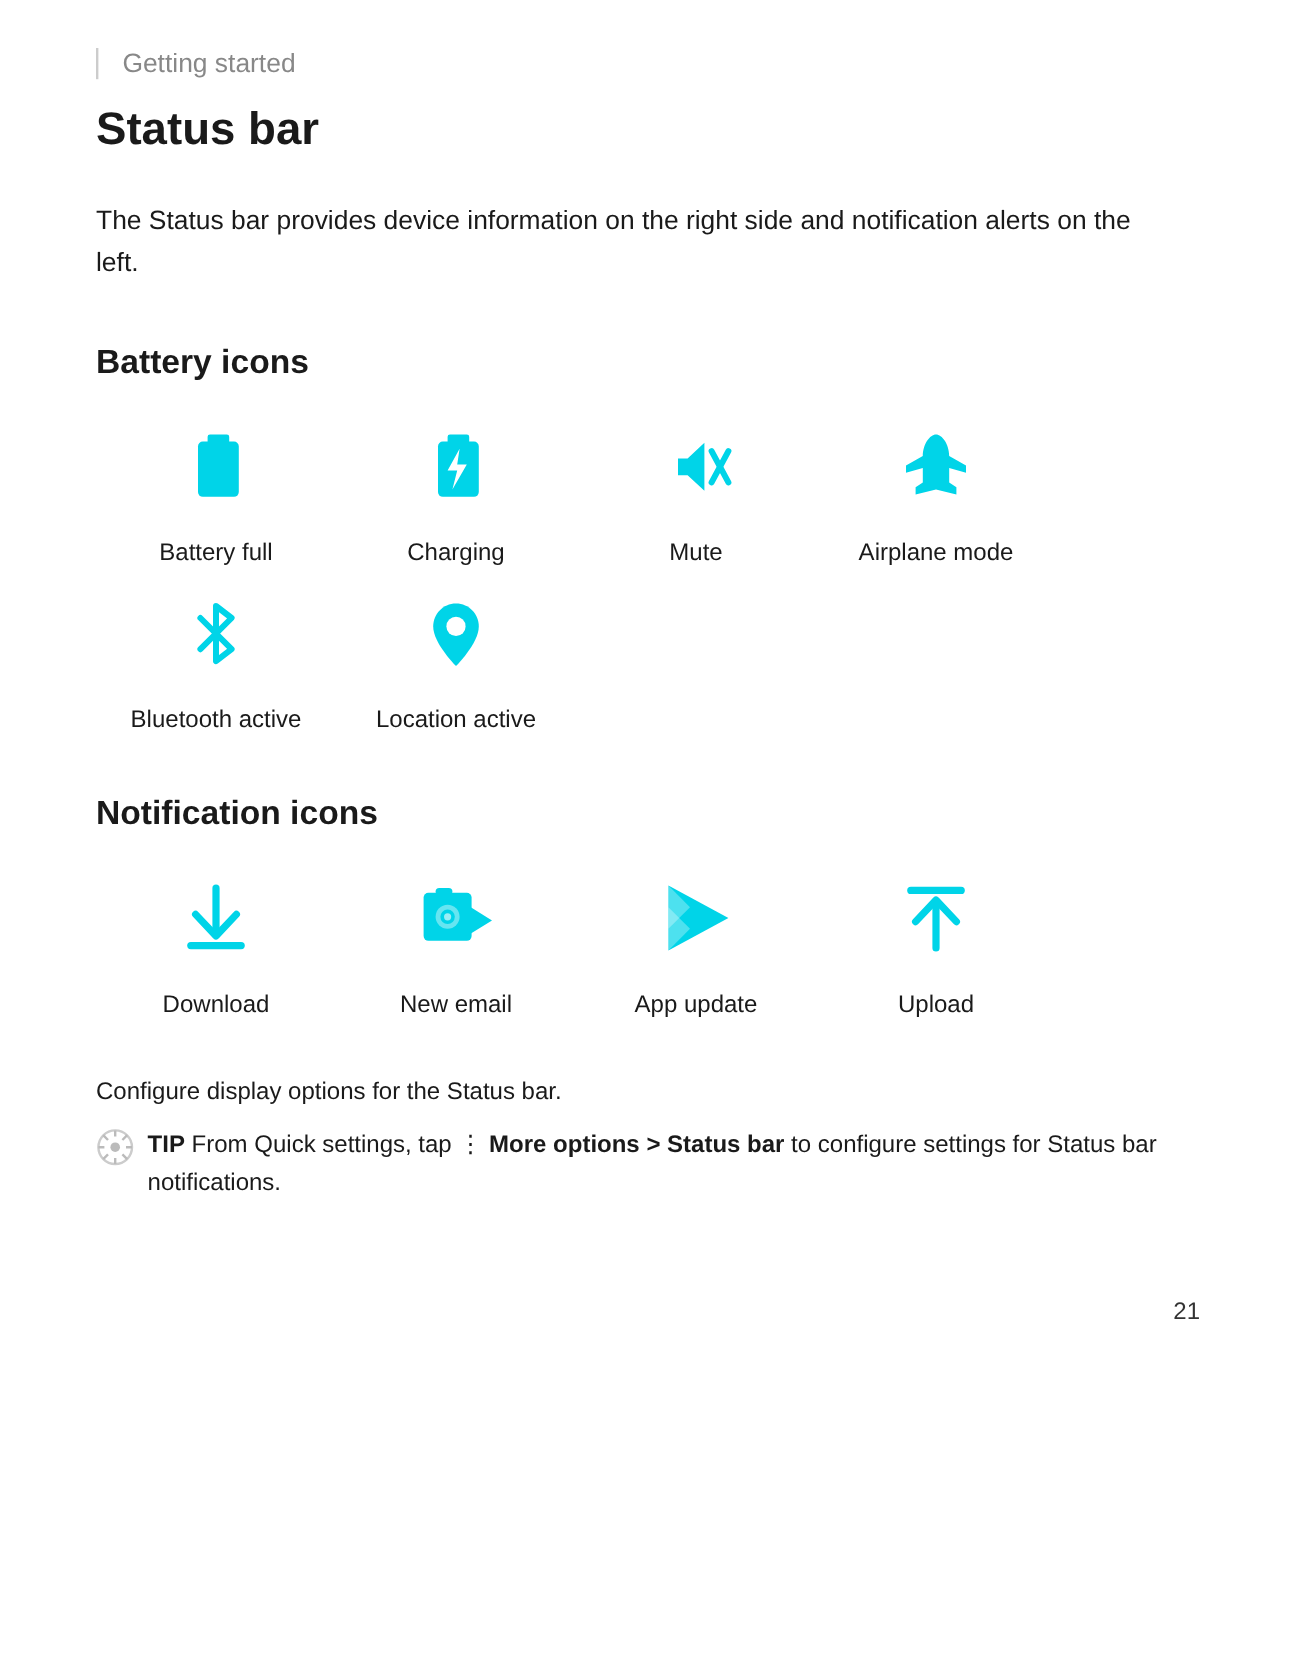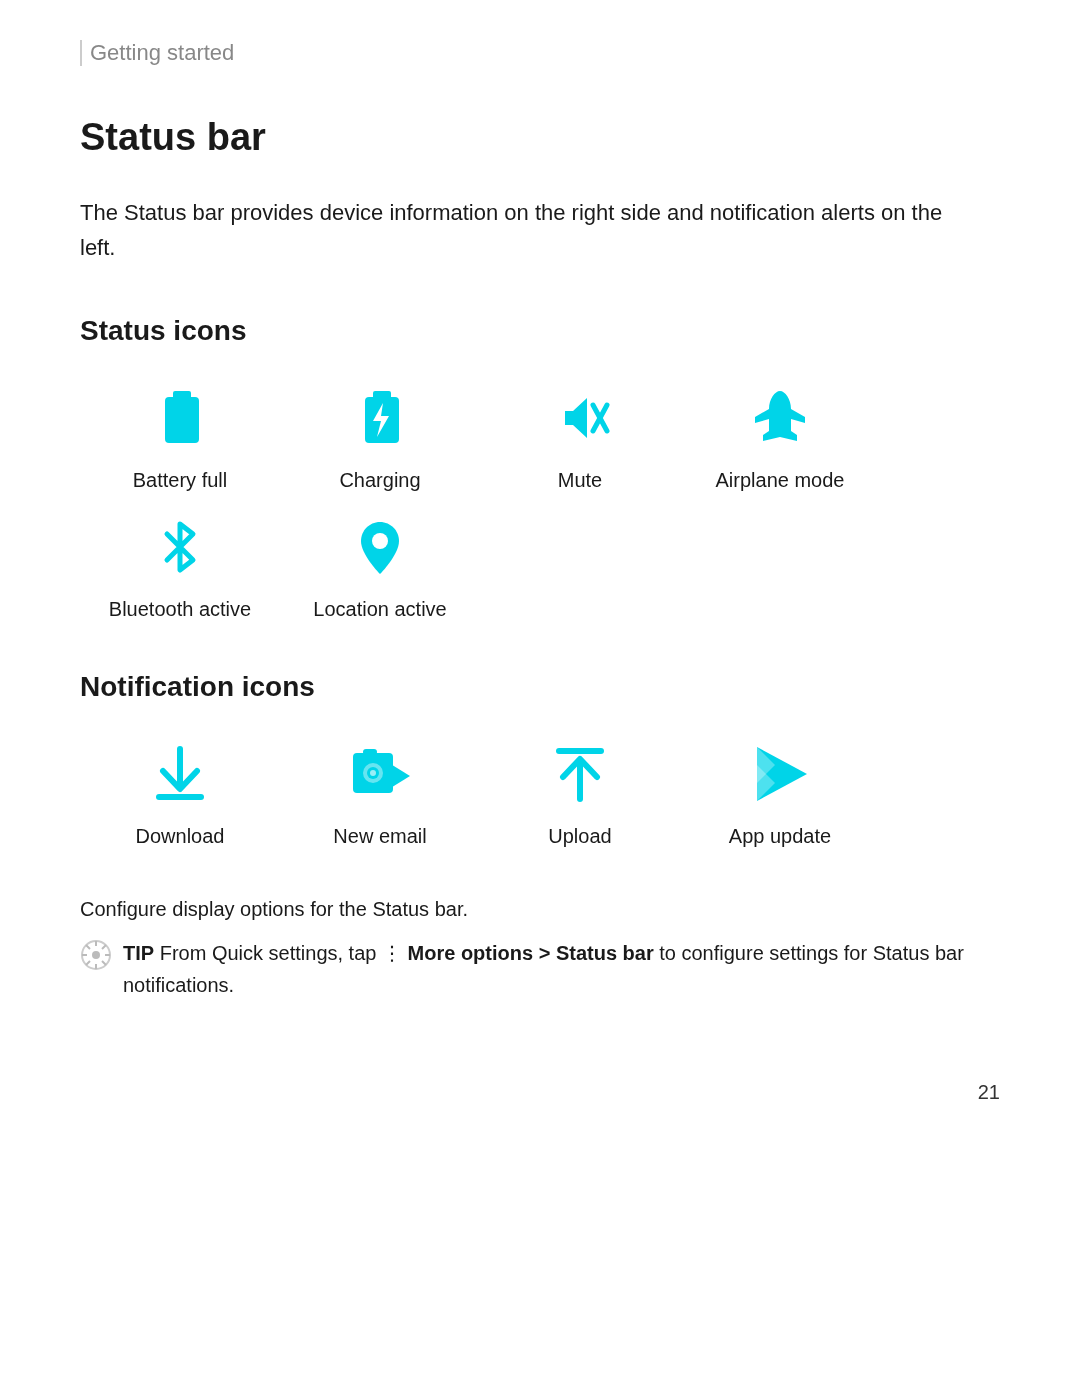--- a/index.html
+++ b/index.html
@@ -8,22 +8,22 @@
       font-family: 'Arial', sans-serif;
       width: 1080px;
       min-height: 1397px;
       padding: 40px 80px;
       color: #1a1a1a;
     }
     .breadcrumb {
       font-size: 22px;
       color: #888;
       border-left: 2px solid #ccc;
-      padding-left: 8px;
-      margin-bottom: 50px;
+      padding-left: 20px;
+      margin-bottom: 21px;
     }
     .page-title {
       font-size: 38px;
       font-weight: 700;
       margin-bottom: 36px;
     }
     .intro-text {
       font-size: 22px;
       line-height: 1.6;
       margin-bottom: 50px;
@@ -38,21 +38,21 @@
       display: flex;
       flex-wrap: wrap;
       gap: 20px 0;
       margin-bottom: 50px;
     }
     .icon-item {
       display: flex;
       flex-direction: column;
       align-items: center;
       width: 200px;
-      gap: 16px;
+      gap: 26px;
     }
     .icon-item svg {
       width: 70px;
       height: 70px;
     }
     .icon-label {
       font-size: 20px;
       text-align: center;
       color: #1a1a1a;
     }
@@ -87,21 +87,21 @@
   </style>
 </head>
 <body>
 
 <div class="breadcrumb">Getting started</div>
 
 <h1 class="page-title">Status bar</h1>
 
 <p class="intro-text">The Status bar provides device information on the right side and notification alerts on the left.</p>
 
-<h2 class="section-title">Status icons</h2>
+<h2 class="section-title">Battery icons</h2>
 
 <div class="icon-grid">
 
   <div class="icon-item">
     <svg viewBox="0 0 70 70" fill="none" xmlns="http://www.w3.org/2000/svg">
       <rect x="20" y="14" width="34" height="46" rx="4" fill="#00d4e8"></rect>
       <rect x="28" y="8" width="18" height="8" rx="2" fill="#00d4e8"></rect>
     </svg>
     <span class="icon-label">Battery full</span>
   </div>
@@ -175,36 +175,36 @@
       <rect x="18" y="10" width="14" height="6" rx="3" fill="#00d4e8"></rect>
 
       <polygon points="44,24 44,50 65,37" fill="#00d4e8"></polygon>
 
     </svg>
     <span class="icon-label">New email</span>
   </div>
 
   <div class="icon-item">
     <svg viewBox="0 0 70 70" fill="none" xmlns="http://www.w3.org/2000/svg">
+
+      <polygon points="12,8 12,62 62,35" fill="#00d4e8"></polygon>
+
+      <polygon points="12,8 30,26 12,44" fill="white" opacity="0.3"></polygon>
+      <polygon points="12,26 30,44 12,62" fill="white" opacity="0.3"></polygon>
+    </svg>
+    <span class="icon-label">App update</span>
+  </div>
+
+  <div class="icon-item">
+    <svg viewBox="0 0 70 70" fill="none" xmlns="http://www.w3.org/2000/svg">
       <line x1="35" y1="60" x2="35" y2="24" stroke="#00d4e8" stroke-width="6" stroke-linecap="round"></line>
       <polyline points="18,38 35,20 52,38" stroke="#00d4e8" stroke-width="6" stroke-linecap="round" stroke-linejoin="round" fill="none"></polyline>
       <line x1="14" y1="12" x2="56" y2="12" stroke="#00d4e8" stroke-width="6" stroke-linecap="round"></line>
     </svg>
     <span class="icon-label">Upload</span>
-  </div>
-
-  <div class="icon-item">
-    <svg viewBox="0 0 70 70" fill="none" xmlns="http://www.w3.org/2000/svg">
-
-      <polygon points="12,8 12,62 62,35" fill="#00d4e8"></polygon>
-
-      <polygon points="12,8 30,26 12,44" fill="white" opacity="0.3"></polygon>
-      <polygon points="12,26 30,44 12,62" fill="white" opacity="0.3"></polygon>
-    </svg>
-    <span class="icon-label">App update</span>
   </div>
 
 </div>
 
 <p class="configure-text">Configure display options for the Status bar.</p>
 
 <div class="tip-box">
   <span class="tip-icon">
     <svg width="32" height="32" viewBox="0 0 32 32" fill="none" xmlns="http://www.w3.org/2000/svg">
       <circle cx="16" cy="16" r="14" stroke="#ccc" stroke-width="2" fill="none"></circle>

